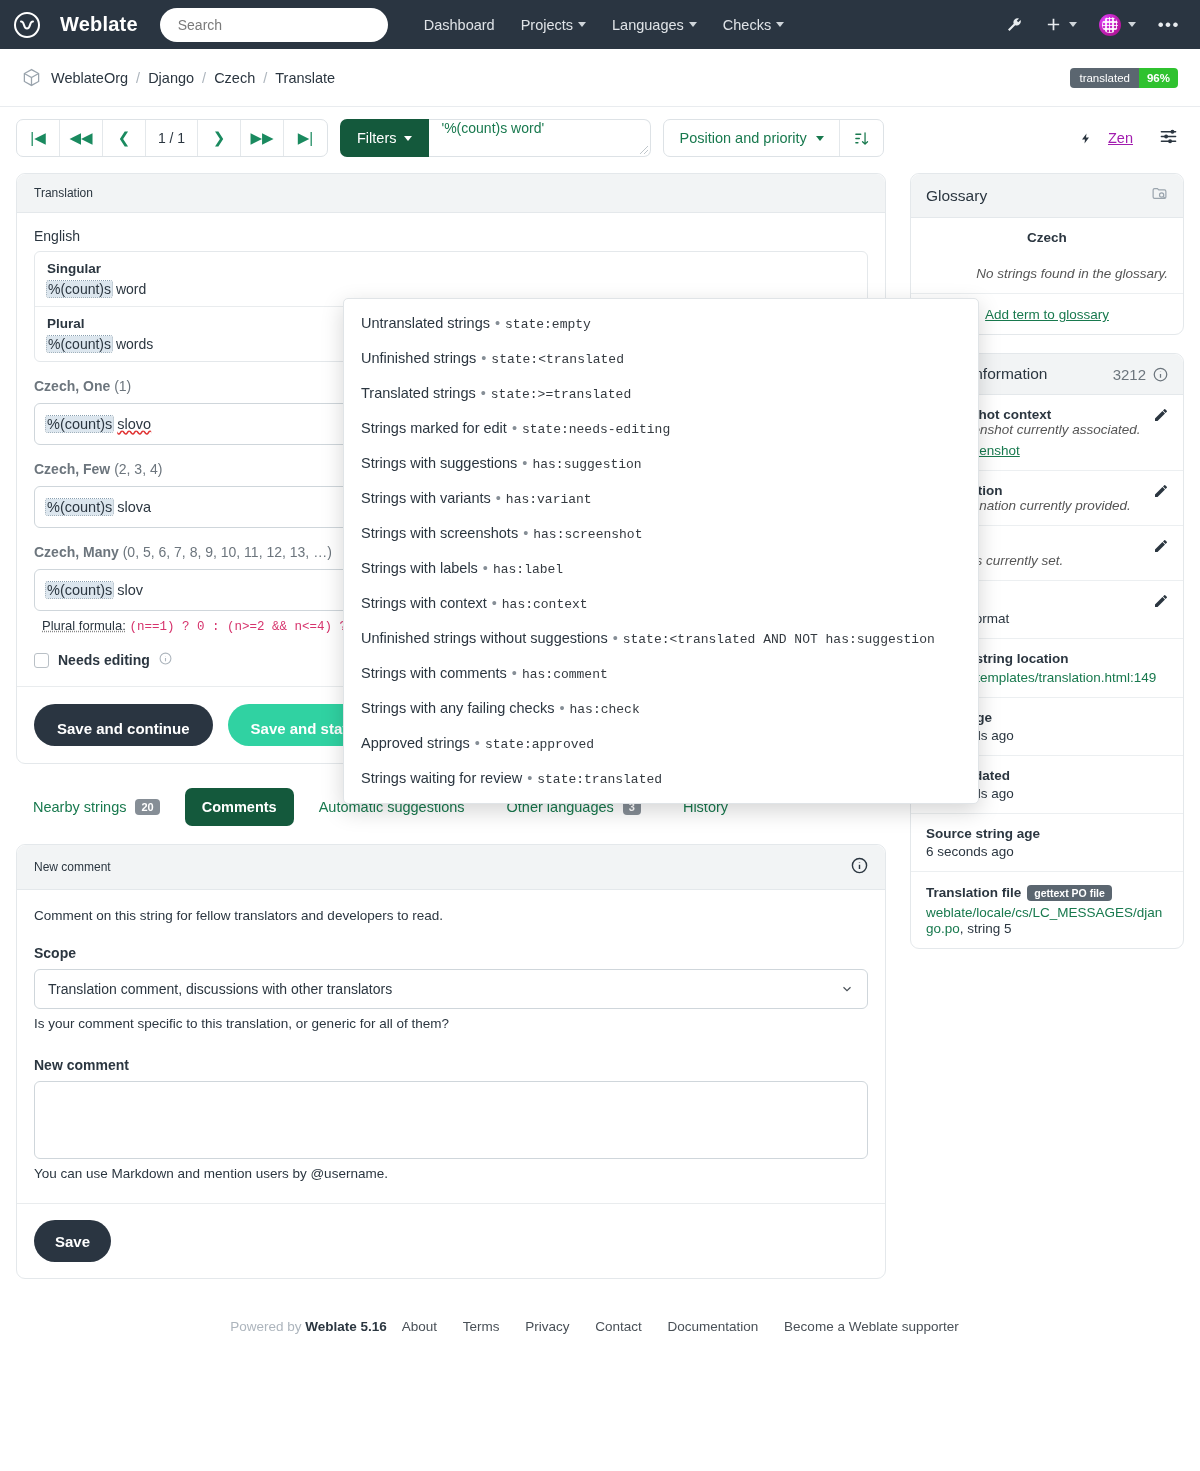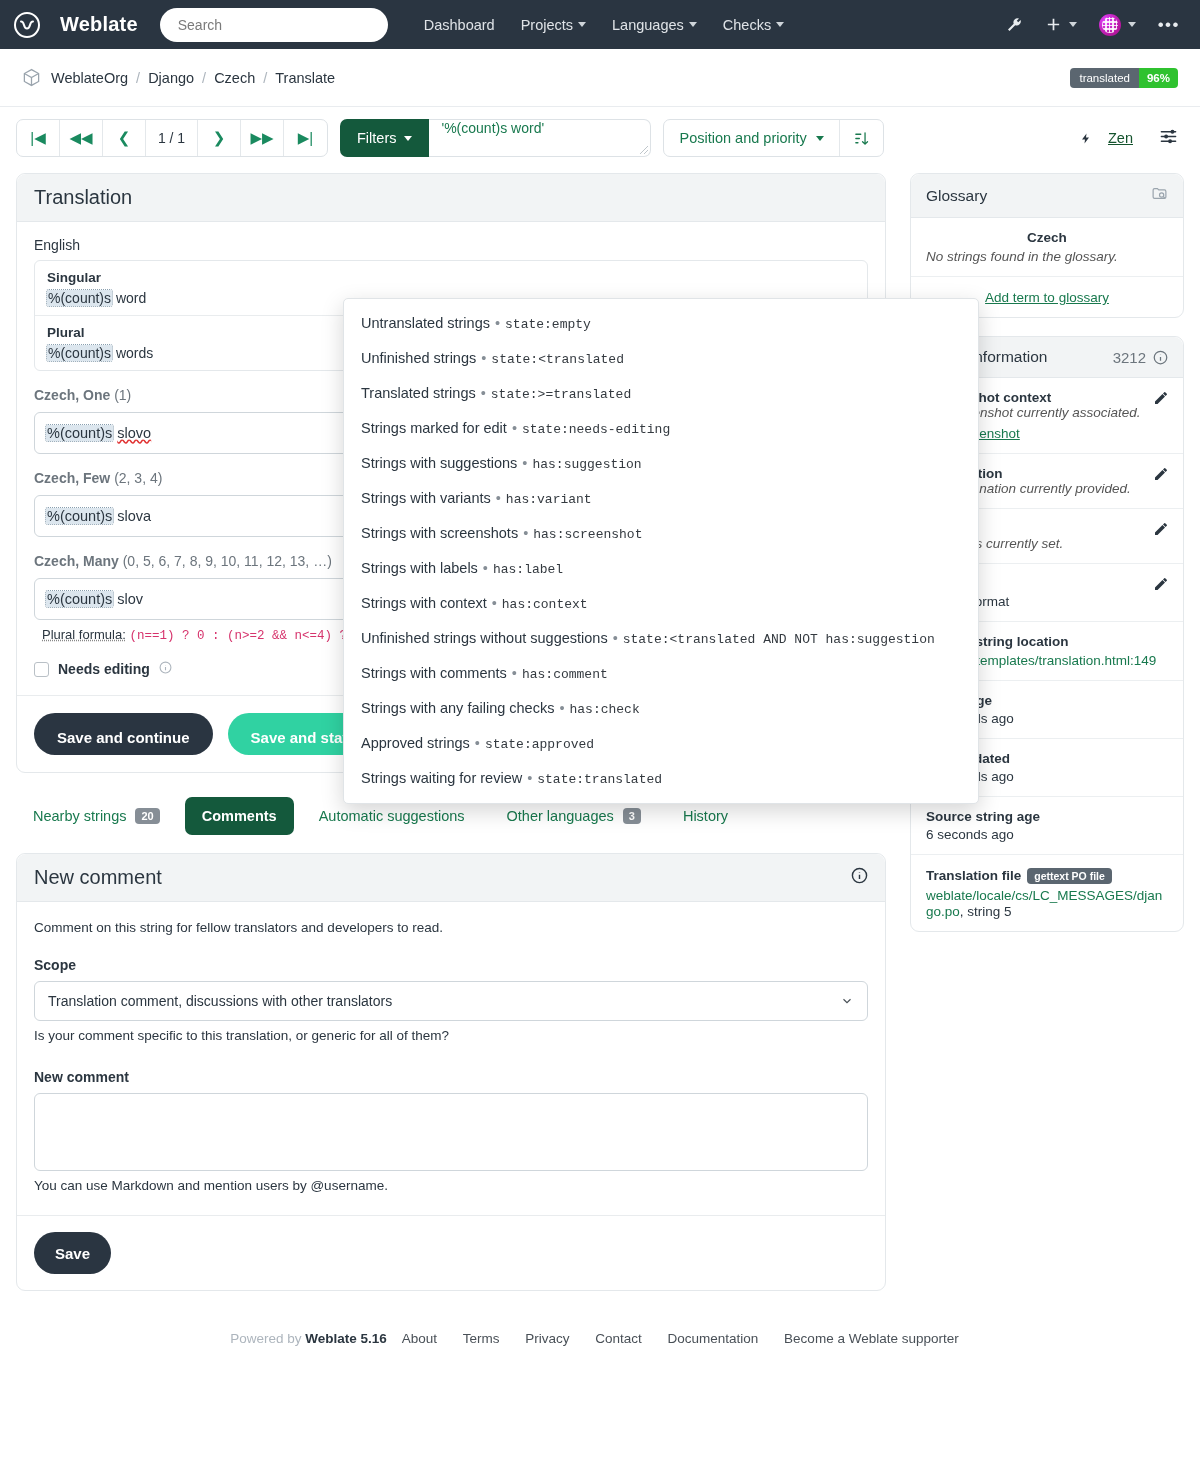--- a/index.html
+++ b/index.html
@@ -85,32 +85,32 @@
   .query-box::after{
     content:""; position:absolute; right:2px; bottom:2px; width:8px;height:8px;
     background:
       linear-gradient(135deg, transparent 45%, #bfc6cb 45%, #bfc6cb 55%, transparent 55%),
       linear-gradient(135deg, transparent 70%, #bfc6cb 70%, #bfc6cb 80%, transparent 80%);
   }
   .sortgrp { display:flex; border:1px solid #dde2e6; border-radius:7px; background:#fff; overflow:hidden;}
   .sortgrp .sel { height:36px; padding:0 15px; display:flex; align-items:center; gap:9px; color:#18794e; font-size:14.5px; cursor:pointer;}
   .sortgrp .sortbtn { width:44px; height:36px; border-left:1px solid #e4e8eb; display:flex; align-items:center; justify-content:center; color:#18794e; cursor:pointer;}
   .tb-right { margin-left:auto; display:flex; align-items:center; gap:26px; padding-right:6px;}
-  .zen { color:#14532d; display:flex; align-items:center; gap:16px; font-size:14.5px; cursor:pointer;}
+  .zen { color:#a21caf; display:flex; align-items:center; gap:16px; font-size:14.5px; cursor:pointer;}
   .zen u { text-decoration:underline; }
 
   
   .layout { display:flex; padding:16px 16px 0 16px; gap:24px; align-items:flex-start; position:relative; }
   .main { width:870px; }
   .side { width:274px; }
 
   .card { border:1px solid #e4e8eb; border-radius:9px; background:#fff; }
   .card-head {
     background:#f2f4f5; border-bottom:1px solid #e4e8eb; border-radius:9px 9px 0 0;
-    padding:12px 17px; font-size:20px; display:flex; align-items:center; justify-content:space-between;
+    padding:12px 17px; font-size:12px; display:flex; align-items:center; justify-content:space-between;
   }
   .card-body { padding:15px 17px 18px 17px; }
 
   .lang-label { font-size:14px; color:#2b3640; margin-bottom:7px; }
   .src-box { border:1px solid #e4e8eb; border-radius:6px; overflow:hidden; margin-bottom:15px; }
   .src-row { padding:9px 12px; border-bottom:1px solid #e9ecee; }
   .src-row:last-child { border-bottom:0; }
   .src-kind { font-weight:bold; font-size:13.5px; margin-bottom:5px; }
   .ph { background:#dce6ee; outline:1px dotted #8aa0b0; border-radius:2px; padding:0 1px;}
 
@@ -453,21 +453,21 @@
         <span>
           <svg width="17" height="17" viewBox="0 0 24 24" fill="none" stroke="#9aa4ad" stroke-width="1.7">
               <path d="M3 7a2 2 0 0 1 2-2h4l2 2h8a2 2 0 0 1 2 2v8a2 2 0 0 1-2 2H5a2 2 0 0 1-2-2z"></path>
               <circle cx="15" cy="14" r="3"></circle>
               <path d="M17.3 16.3 19.5 18.5"></path>
             </svg>
         </span>
       </div>
       <div class="srow">
         <div class="glo-lang">Czech</div>
-        <div class="muted" style="text-align:left;margin-top:4px">No strings found in the glossary.</div>
+        <div class="muted" style="text-align:right;margin-top:21px">No strings found in the glossary.</div>
       </div>
       <div class="srow" style="text-align:center">
         <a>Add term to glossary</a>
       </div>
     </div>
 
     <div class="card">
       <div class="card-head">
         <span>String information</span>
         <span class="count">

